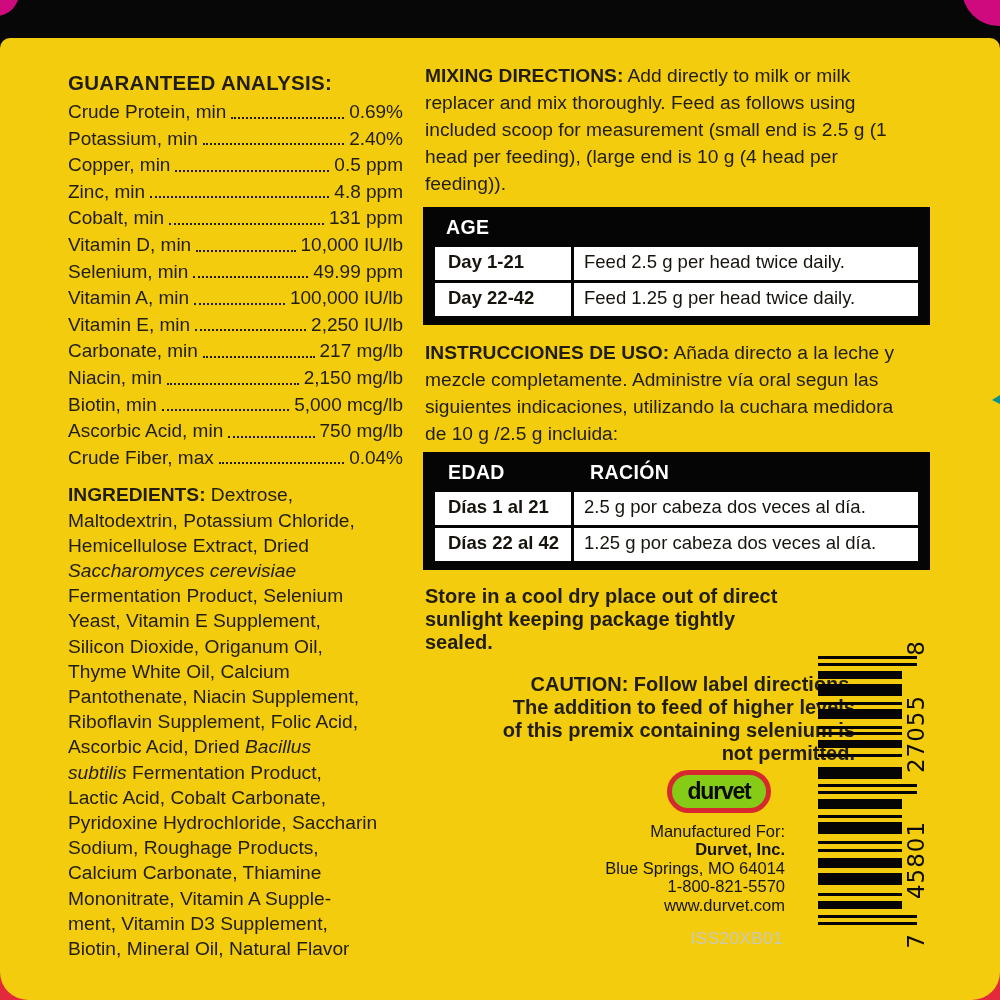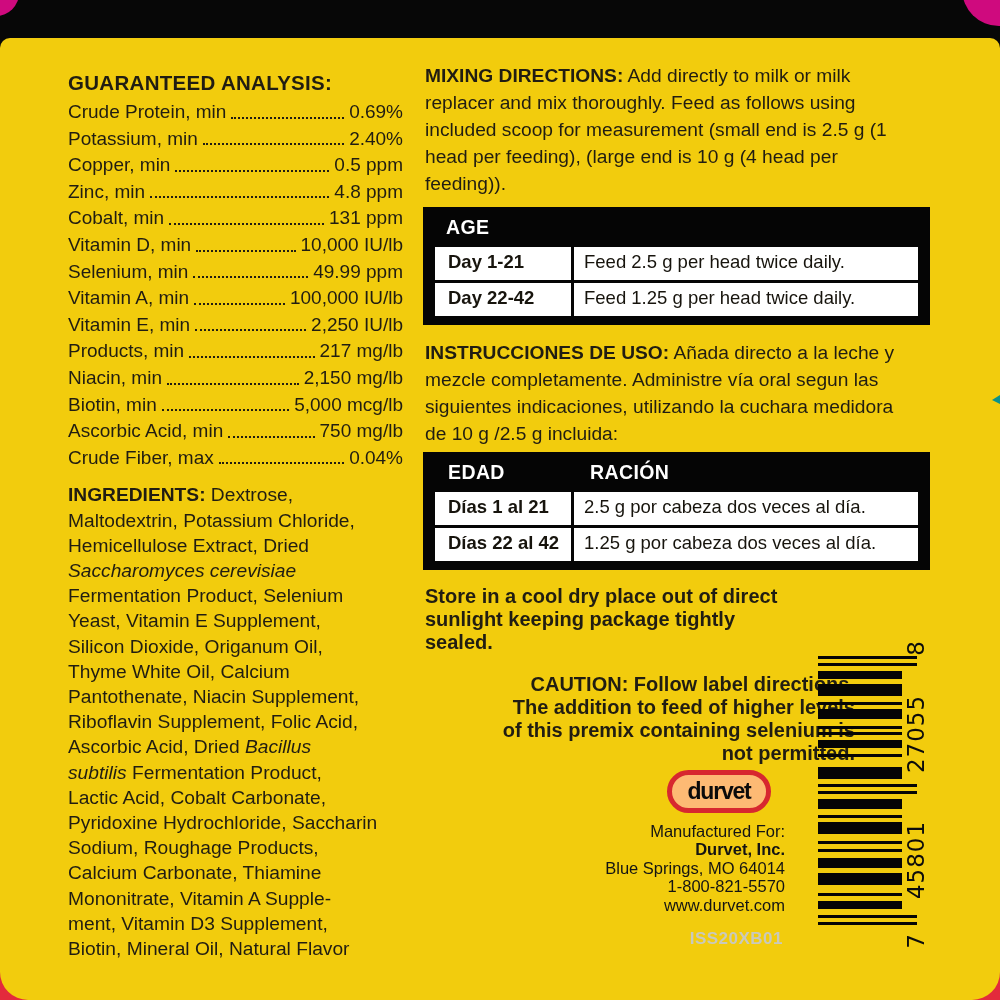--- a/index.html
+++ b/index.html
@@ -40,28 +40,28 @@
   #racion-table{top:414px;}
   .lt-head{display:grid;grid-template-columns:136px 1fr;color:#ffffff;font-weight:bold;
            font-size:19.5px;letter-spacing:.4px;padding:3px 0 8px 0;gap:8px;}
   .lt-head span:first-child{padding-left:13px;}
   .lt-head span:last-child{padding-left:11px;}
   .lt-body{display:grid;grid-template-columns:136px 1fr;gap:3px;}
   .cell{background:#ffffff;color:#17140d;font-size:18.5px;padding:4px 10px 7px 10px;}
   .cell.c1{font-weight:bold;padding-left:13px;}
 
   
-  .logo{position:absolute;left:667px;top:732px;width:104px;height:43px;background:#fdba74;
+  .logo{position:absolute;left:667px;top:732px;width:104px;height:43px;background:#84cc16;
         border:5px solid #d7282f;border-radius:22px;box-sizing:border-box;
         display:flex;align-items:center;justify-content:center;}
   .logo span{font-weight:bold;font-size:23px;letter-spacing:-1.2px;color:#0b0b0b;}
   .address{position:absolute;right:215px;top:784px;text-align:right;font-size:16.5px;
            line-height:18.4px;color:#141414;}
   .addr-bold{font-weight:bold;}
-  .item-code{position:absolute;right:217px;top:891px;font-size:17px;letter-spacing:.5px;color:#c9c9bd;font-weight:bold;}
+  .item-code{position:absolute;right:217px;top:891px;font-size:17px;letter-spacing:.5px;color:#c9c9bd;}
 
   
   .barcode{position:absolute;left:818px;top:600px;width:120px;height:352px;}
   .bar{position:absolute;left:0;background:#050505;}
   .bc-g{position:absolute;transform:rotate(-90deg);font-size:23px;color:#0c0c0c;text-align:center;
         height:28px;line-height:28px;font-family:"DejaVu Sans",sans-serif;letter-spacing:1px;}
   .bc-d0{left:86px;top:-4px;width:24px;}
   .bc-d1{left:52px;top:82px;width:92px;}
   .bc-d2{left:52px;top:208px;width:92px;}
   .bc-d3{left:86px;top:289px;width:24px;}
@@ -118,21 +118,21 @@
             <span class="ga-name">Vitamin A, min</span>
             <div class="ga-dots"></div>
             <span class="ga-value">100,000 IU/lb</span>
           </div>
           <div class="ga-row">
             <span class="ga-name">Vitamin E, min</span>
             <div class="ga-dots"></div>
             <span class="ga-value">2,250 IU/lb</span>
           </div>
           <div class="ga-row">
-            <span class="ga-name">Products, min</span>
+            <span class="ga-name">Carbonate, min</span>
             <div class="ga-dots"></div>
             <span class="ga-value">217 mg/lb</span>
           </div>
           <div class="ga-row">
             <span class="ga-name">Niacin, min</span>
             <div class="ga-dots"></div>
             <span class="ga-value">2,150 mg/lb</span>
           </div>
           <div class="ga-row">
             <span class="ga-name">Biotin, min</span>

